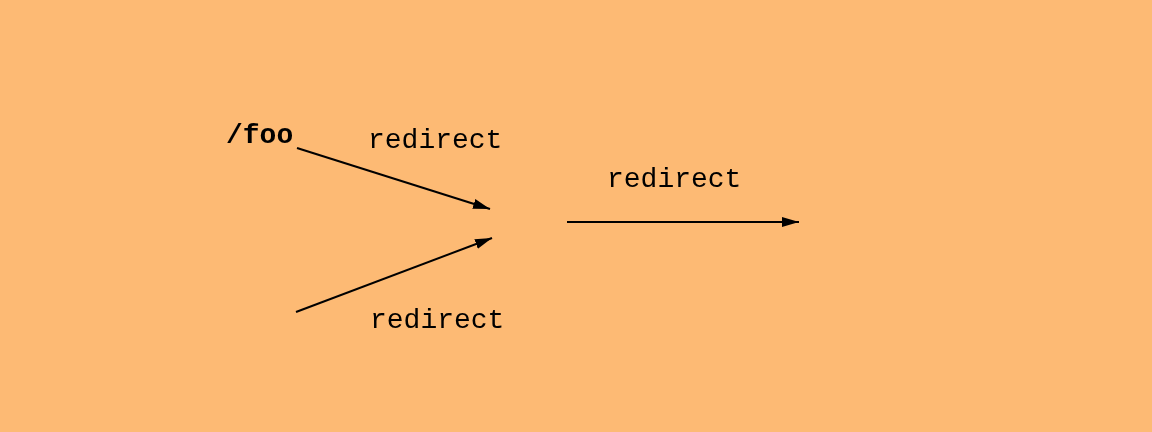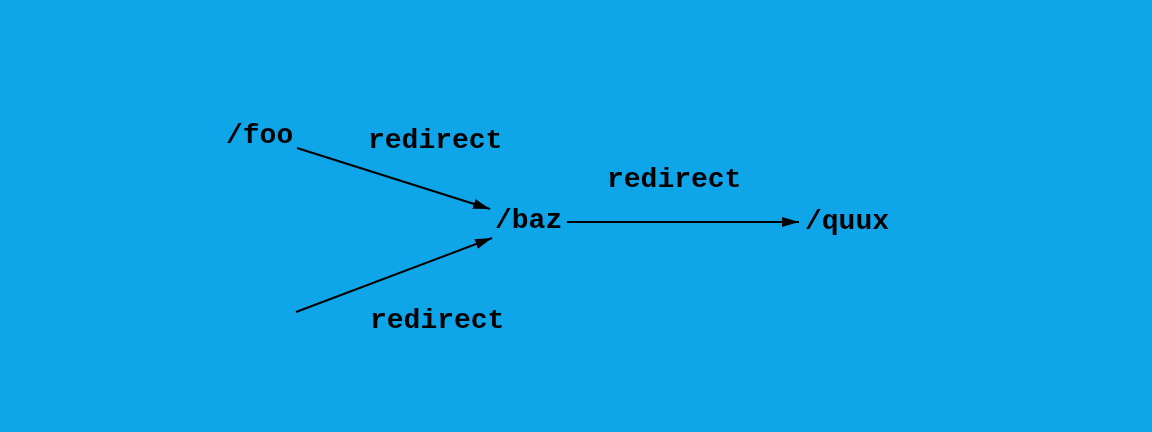--- a/index.html
+++ b/index.html
@@ -4,21 +4,21 @@
 <style>
   html, body {
     margin: 0;
     padding: 0;
     background: #ffffff;
   }
   .canvas {
     position: relative;
     width: 1152px;
     height: 432px;
-    background: #0ea5e9;
+    background: #fdba74;
     overflow: hidden;
     font-family: "Liberation Mono", "DejaVu Sans Mono", monospace;
     color: #000000;
   }
   .edges {
     position: absolute;
     left: 0;
     top: 0;
     width: 1152px;
     height: 432px;
@@ -28,21 +28,21 @@
     position: absolute;
     font-size: 28px;
     line-height: 33px;
     white-space: pre;
     color: #000000;
   }
   .node {
     font-weight: bold;
   }
   .edge-label {
-    font-weight: bold;
+    font-weight: normal;
   }
   .node-foo    { left: 226px; top: 119px; }
   .node-baz    { left: 495px; top: 204px; }
   .node-quux   { left: 805px; top: 205px; }
   .node-bar    { left: 225px; top: 308px; }
   .label-foo-baz  { left: 368px; top: 124px; }
   .label-baz-quux { left: 607px; top: 163px; }
   .label-bar-baz  { left: 370px; top: 304px; }
 </style>
 </head>
@@ -55,20 +55,18 @@
       <marker id="arrowhead" markerUnits="userSpaceOnUse" markerWidth="20" markerHeight="12" refX="17" refY="5" orient="auto">
         <path d="M0,0 L17,5 L0,10 Z" fill="#000000"></path>
       </marker>
     </defs>
     <line x1="297" y1="148" x2="490" y2="209" stroke="#000000" stroke-width="2" marker-end="url(#arrowhead)"></line>
     <line x1="296" y1="312" x2="492" y2="238" stroke="#000000" stroke-width="2" marker-end="url(#arrowhead)"></line>
     <line x1="567" y1="222" x2="799" y2="222" stroke="#000000" stroke-width="2" marker-end="url(#arrowhead)"></line>
   </svg>
 
   <div class="node node-foo">/foo</div>
-  <div class="node node-baz">/baz</div>
-  <div class="node node-quux">/quux</div>
 
   <div class="edge-label label-foo-baz">redirect</div>
   <div class="edge-label label-baz-quux">redirect</div>
   <div class="edge-label label-bar-baz">redirect</div>
 
 </div>
 
 </body></html>

